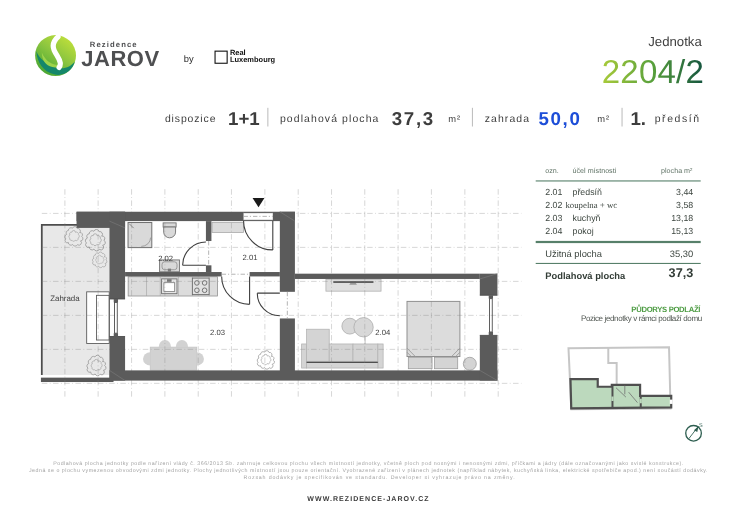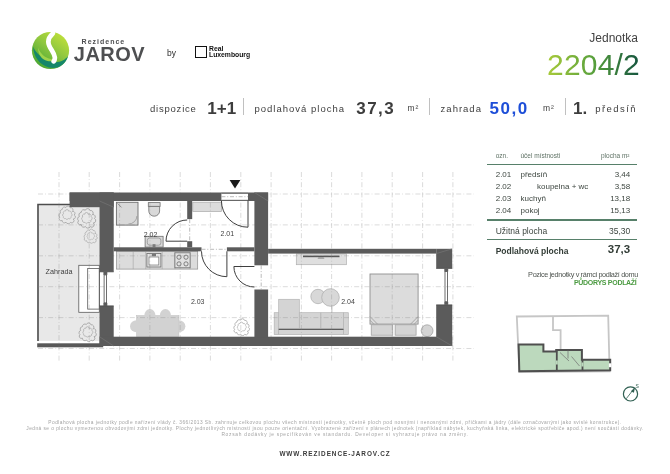--- a/index.html
+++ b/index.html
@@ -238,21 +238,21 @@
 
 <div class="abs" style="right:40.5px;top:153.3px;font-size:6.5px;color:#5f7265;">plocha m²</div>
 
 <div class="abs" style="left:487.4px;top:164px;width:149.6px;height:1.2px;background:#57806a;"></div>
 
 <div class="abs" style="left:495.7px;top:171.3px;font-size:8px;color:#3c453f;">2.01</div>
 <div class="abs" style="left:520.5px;top:171.3px;font-size:8px;color:#3c453f;text-align:right;">předsíň</div>
 <div class="abs" style="right:39.8px;top:171.3px;font-size:8px;color:#3c453f;">3,44</div>
 
 <div class="abs" style="left:495.7px;top:183.3px;font-size:8px;color:#3c453f;">2.02</div>
-<div class="abs" style="left:537px;top:183.3px;font-size:8px;color:#3c453f;">koupelna + wc</div>
+<div class="abs" style="left:514px;top:183.3px;font-size:8px;color:#3c453f;font-family:Liberation Serif, serif;">koupelna + wc</div>
 <div class="abs" style="right:39.8px;top:183.3px;font-size:8px;color:#3c453f;">3,58</div>
 
 <div class="abs" style="left:495.7px;top:195.3px;font-size:8px;color:#3c453f;">2.03</div>
 <div class="abs" style="left:520.5px;top:195.3px;font-size:8px;color:#3c453f;">kuchyň</div>
 <div class="abs" style="right:39.8px;top:195.3px;font-size:8px;color:#3c453f;">13,18</div>
 
 <div class="abs" style="left:495.7px;top:207.3px;font-size:8px;color:#3c453f;">2.04</div>
 <div class="abs" style="left:520.5px;top:207.3px;font-size:8px;color:#3c453f;">pokoj</div>
 <div class="abs" style="right:39.8px;top:207.3px;font-size:8px;color:#3c453f;">15,13</div>
 
@@ -261,21 +261,21 @@
 <div class="abs" style="left:495.7px;top:226.8px;font-size:8.5px;color:#3c453f;">Užitná plocha</div>
 <div class="abs" style="right:39.8px;top:226.8px;font-size:8.5px;color:#3c453f;">35,30</div>
 
 <div class="abs" style="left:487.4px;top:238.6px;width:149.6px;height:1.2px;background:#57806a;"></div>
 
 <div class="abs" style="left:495.7px;top:246.5px;font-size:8.5px;font-weight:bold;color:#333d37;">Podlahová plocha</div>
 <div class="abs" style="right:39.8px;top:243.8px;font-size:11.5px;font-weight:bold;color:#333d37;">37,3</div>
 
 <div class="abs" style="right:33.5px;top:279.4px;font-size:7px;font-weight:bold;letter-spacing:-0.3px;color:#4c9b42;">PŮDORYS PODLAŽÍ</div>
 
-<div class="abs" style="right:32px;top:271px;font-size:7.3px;letter-spacing:-0.35px;color:#4f5550;">Pozice jednotky v rámci podlaží domu</div>
+<div class="abs" style="right:32px;top:286px;font-size:7.3px;letter-spacing:-0.35px;color:#4f5550;">Pozice jednotky v rámci podlaží domu</div>
 
 <svg class="abs" style="left:480px;top:300px" width="190" height="120" viewBox="480 300 190 120">
 
   <path d="M516.8,316.5 L608.2,315.6 L609.6,371.4 L519.4,372.1 Z" fill="none" stroke="#c6c6c6" stroke-width="1.8"></path>
 
   <path d="M553,316.2 V330.1 H560.6 V350" fill="none" stroke="#c6c6c6" stroke-width="1.8"></path>
 
   <path d="M518.6,344.6 H543.4 V351.6 H556.2 V349.9 H581.9 V359.8 H610.2 V370.3 L519.3,371.2 Z" fill="#bcd9bd" stroke="#4f4f4f" stroke-width="2"></path>
 
   <path d="M556.8,349.9 V371.1 M582.5,359.8 V371.1" stroke="#4f4f4f" stroke-width="1.8" fill="none"></path>

